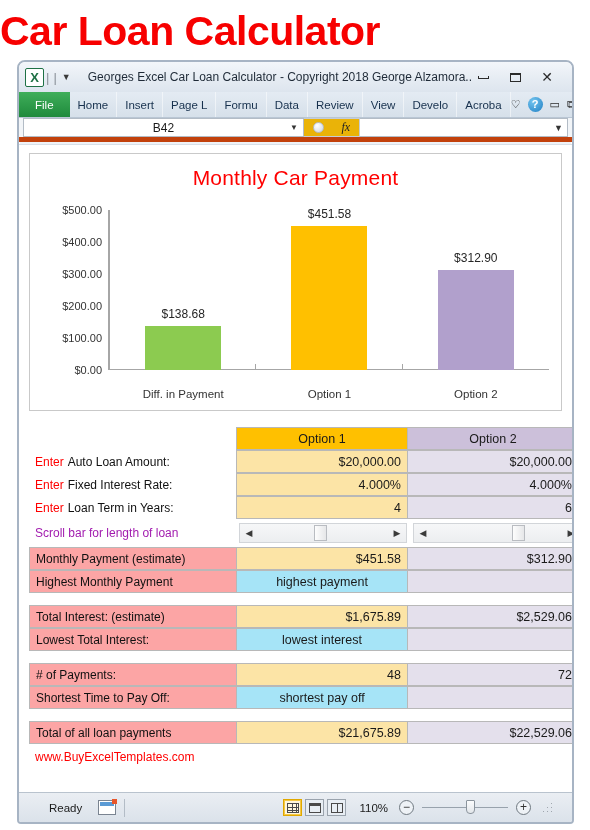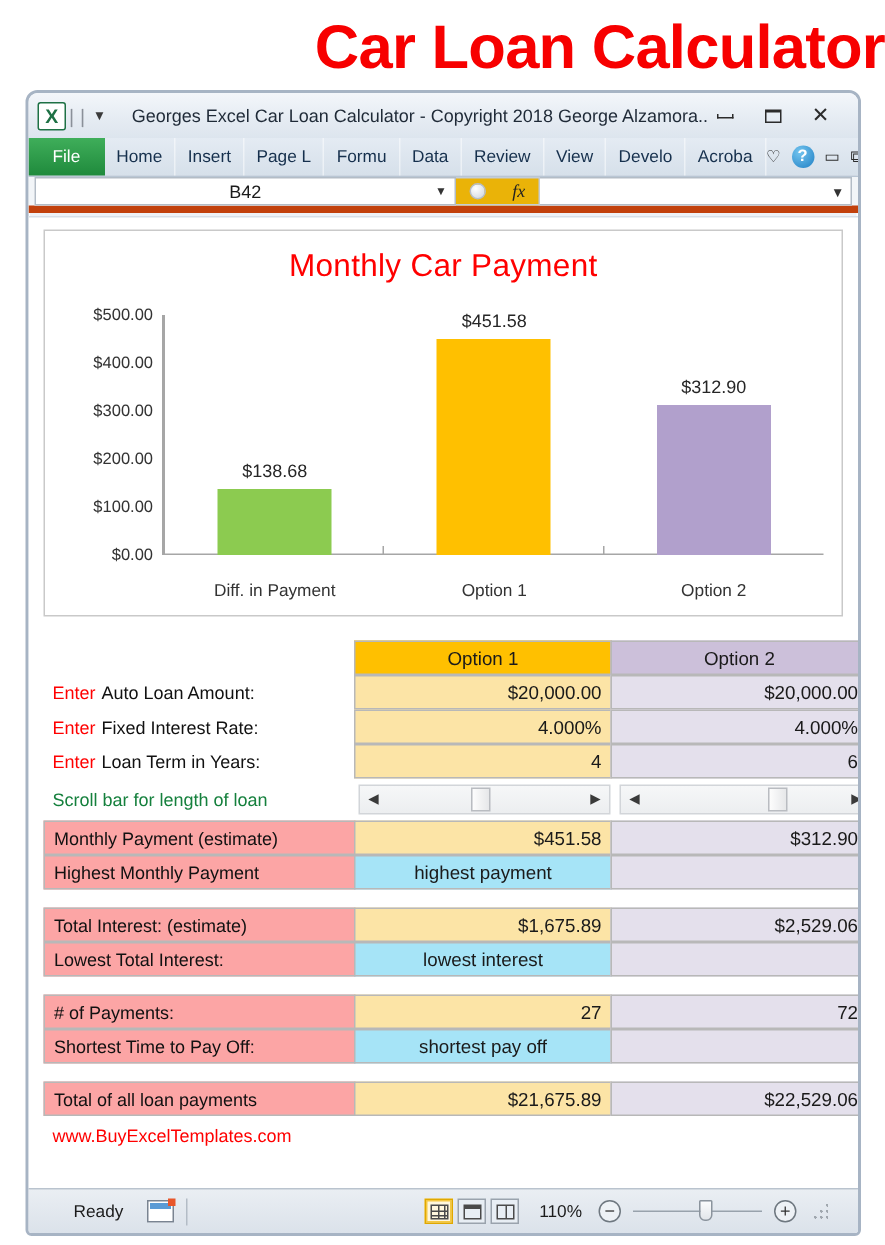--- a/index.html
+++ b/index.html
@@ -5,21 +5,21 @@
   * { box-sizing: border-box; margin: 0; padding: 0; }
   html, body {
     width: 590px; height: 830px;
     background: #ffffff;
     font-family: "Liberation Sans", sans-serif;
     overflow: hidden;
   }
 
   
   .page-title {
-    text-align: right;
+    text-align: left;
     color: #f70000;
     font-weight: bold;
     font-size: 41px;
     letter-spacing: -0.5px;
     line-height: 58px;
     height: 58px;
     padding-top: 2px;
   }
 
   
@@ -226,21 +226,21 @@
     display:flex; align-items:center;
     padding-left:6px;
     border:1px solid #b8b8b8;
     background:#fca5a5;
     height:23px;
   }
   .spacer-row { height: 12px; }
 
   
   .sb-row { display:flex; align-items:center; height: 28px; }
-  .sb-lbl { width:208px; flex:none; font-size:12px; color:#15803d; padding-left:6px; }
+  .sb-lbl { width:208px; flex:none; font-size:12px; color:#a21caf; padding-left:6px; }
   .sbar {
     width:168px; height:20px; margin-left:2px; margin-right:4px;
     background: linear-gradient(to bottom,#f6f7f8,#eceef0);
     border:1px solid #d2d5d9;
     position:relative; flex:none;
   }
   .sb-arrow {
     position:absolute; top:0; bottom:0; width:18px;
     display:flex; align-items:center; justify-content:center;
     font-size:9px; color:#3a3a3a;
@@ -488,21 +488,21 @@
       <div class="row">
         <div class="boxed-lbl">Lowest Total Interest:</div>
         <div class="cell center c-cyan">lowest interest</div>
         <div class="cell c-lav"></div>
       </div>
 
       <div class="spacer-row"></div>
 
       <div class="row">
         <div class="boxed-lbl"># of Payments:</div>
-        <div class="cell c-yellow">27</div>
+        <div class="cell c-yellow">48</div>
         <div class="cell c-lav">72</div>
       </div>
       <div class="row">
         <div class="boxed-lbl">Shortest Time to Pay Off:</div>
         <div class="cell center c-cyan">shortest pay off</div>
         <div class="cell c-lav"></div>
       </div>
 
       <div class="spacer-row"></div>
 

